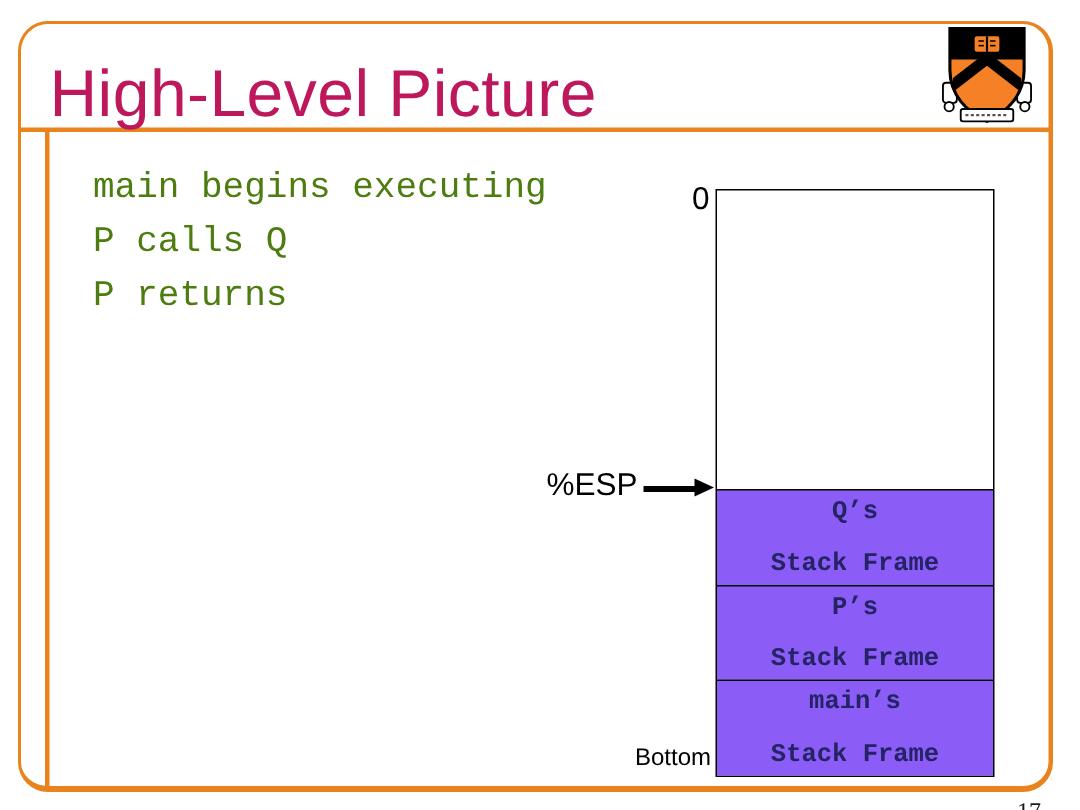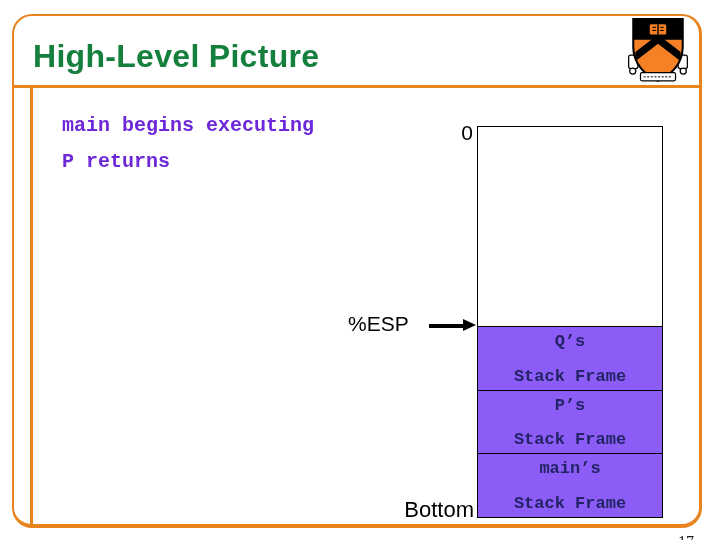--- a/index.html
+++ b/index.html
@@ -19,28 +19,28 @@
     position:absolute; left:12px; top:85px; width:690px; height:3px;
     background:#E8831D;
   }
   .inner-left-line {
     position:absolute; left:30px; top:87px; width:3px; height:439px;
     background:#E8831D;
   }
   
   .title {
     position:absolute; left:33px; top:38px;
-    font-size:32px; font-weight:bold; color:#15803d; letter-spacing:0.3px;
+    font-size:44px; font-weight:normal; color:#be185d; letter-spacing:0.3px;
     white-space:nowrap;
   }
   
   .timeline { position:absolute; left:62px; top:116px; }
   .mono-line {
     font-family:"Liberation Mono","DejaVu Sans Mono",monospace;
-    font-weight:bold; font-size:20px; line-height:20px; color:#6d28d9;
+    font-weight:normal; font-size:24px; line-height:20px; color:#4d7c0f;
     margin-bottom:16px; white-space:pre;
   }
   
   .zero-label {
     position:absolute; left:428px; top:121px; width:45px; text-align:right;
     font-size:21px; color:#000;
   }
   .stack-box {
     position:absolute; left:477px; top:126px; width:186px; height:392px;
     border:1.5px solid #000; background:#ffffff;
@@ -50,35 +50,35 @@
   .stack-frame {
     flex:1; background:#8b5cf6; border-top:1.5px solid #000;
     display:flex; flex-direction:column; justify-content:space-between;
     align-items:center; padding:5px 0 4px 0;
   }
   .stack-frame span {
     font-family:"Liberation Mono","DejaVu Sans Mono",monospace;
     font-weight:bold; font-size:17px; color:#232366; white-space:pre;
   }
   .esp-label {
-    position:absolute; left:348px; top:312px; width:77px; 
+    position:absolute; left:348px; top:312px; width:77px; text-align:right;
     font-size:21px; color:#000;
   }
   .esp-arrow { position:absolute; left:429px; top:319px; width:47px; height:13px; }
   .esp-arrow .shaft {
     position:absolute; left:0; top:5px; width:35px; height:3.5px; background:#000;
   }
   .esp-arrow .head {
     position:absolute; left:34px; top:0; width:0; height:0;
     border-top:6.5px solid transparent; border-bottom:6.5px solid transparent;
     border-left:13px solid #000;
   }
   .bottom-label {
     position:absolute; left:378px; top:497px; width:96px; text-align:right;
-    font-size:22px; color:#000;
+    font-size:16px; color:#000;
   }
   .page-number {
     position:absolute; left:678px; top:494px;
     font-family:"Liberation Serif", serif; font-size:16px; color:#1a1a1a;margin-top:39px;
   }
   .logo { position:absolute; left:628px; top:16px; width:60px; height:68px; }
 </style>
 </head>
 <body>
 
@@ -111,20 +111,21 @@
 
       <polygon points="7,44 29,27 51,44 51,35 29,18 7,35" fill="#000"></polygon>
 
       <rect x="12" y="55" width="34" height="8" rx="1.5" fill="#fff" stroke="#000" stroke-width="1.2"></rect>
       <line x1="15" y1="59" x2="43" y2="59" stroke="#555" stroke-width="1.5" stroke-dasharray="2,1.5"></line>
     </svg>
   </div>
 
   <div class="timeline">
     <div class="mono-line">main begins executing</div>
+    <div class="mono-line">P calls Q</div>
     <div class="mono-line">P returns</div>
   </div>
 
   <div class="zero-label">0</div>
 
   <div class="stack-box">
     <div class="stack-empty"></div>
     <div class="stack-frame">
       <span>Q’s</span>
       <span>Stack Frame</span>

